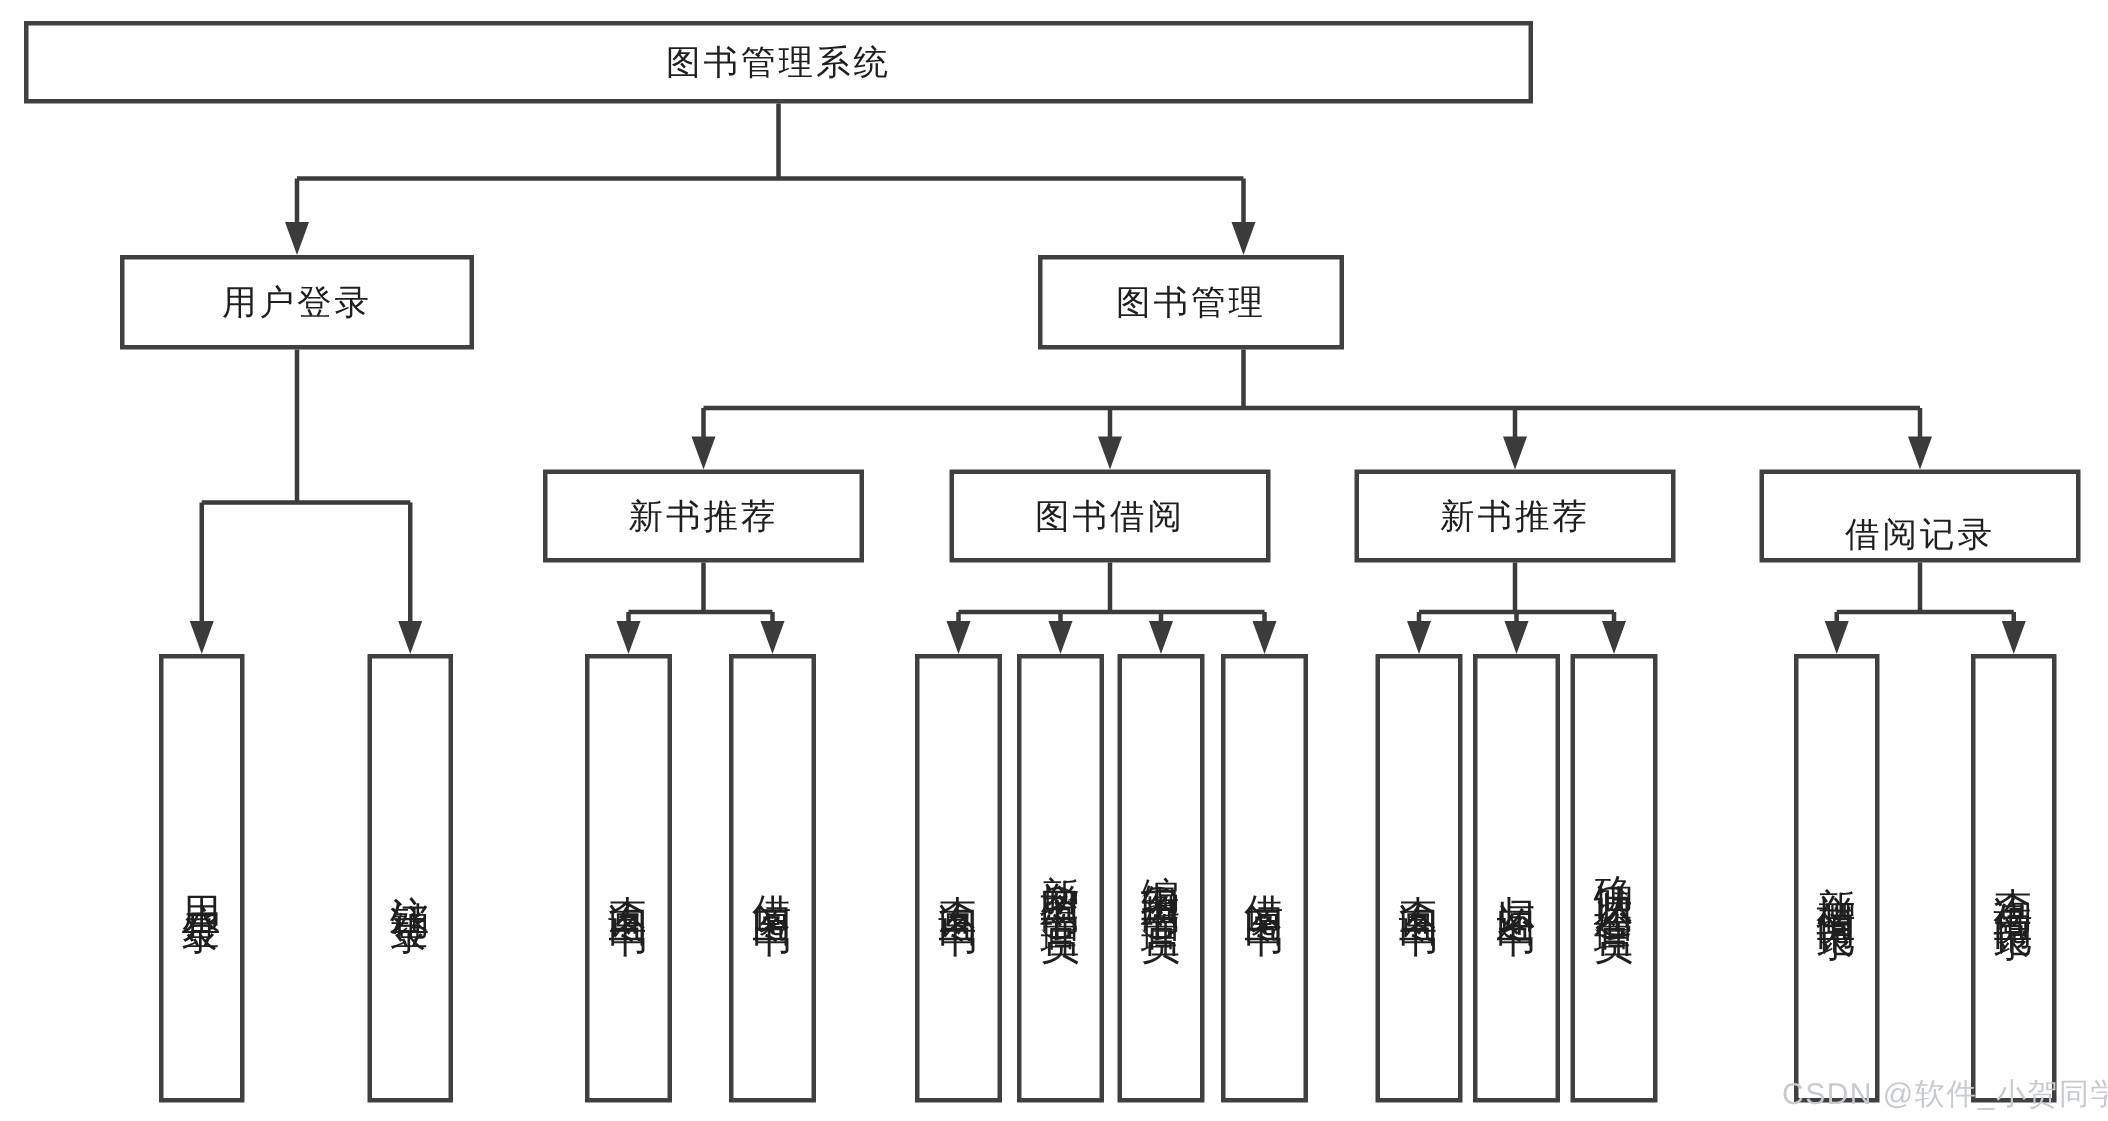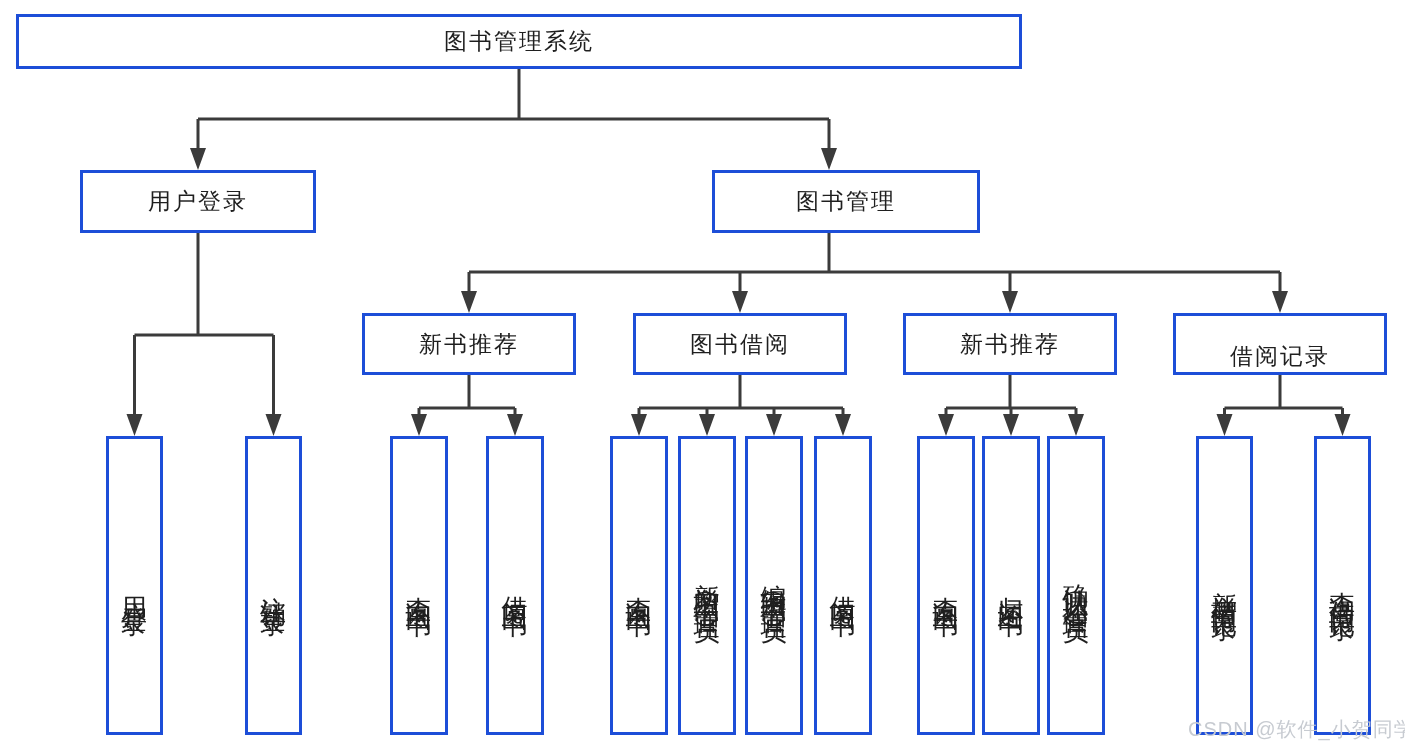--- a/index.html
+++ b/index.html
@@ -17,21 +17,21 @@
   }
   .connectors {
     position: absolute;
     left: 0; top: 0;
     width: 1405px; height: 747px;
     pointer-events: none;
   }
   .node {
     position: absolute;
     box-sizing: border-box;
-    border: 3px solid #1d4ed8;
+    border: 3px solid #404040;
     background: #ffffff;
     display: flex;
     align-items: center;
     justify-content: center;
     color: #1f1f1f;
   }
   .node.h {
     font-size: 23px;
     letter-spacing: 2px;
   }
@@ -90,21 +90,21 @@
              M1334.5 414 L1350.5 414 L1342.5 436 Z"></path>
   </svg>
 
   <div class="node h" style="left:16px; top:14px; width:1006px; height:55px;">
     <span>图书管理系统</span>
   </div>
 
   <div class="node h" style="left:80px; top:170px; width:236px; height:63px;">
     <span>用户登录</span>
   </div>
-  <div class="node h" style="left:712px; top:170px; width:268px; height:63px;justify-content:center;">
+  <div class="node h" style="left:692px; top:170px; width:204px; height:63px;justify-content:center;">
     <span>图书管理</span>
   </div>
 
   <div class="node h" style="left:362px; top:313px; width:214px; height:62px;">
     <span>新书推荐</span>
   </div>
   <div class="node h" style="left:633px; top:313px; width:214px; height:62px;">
     <span>图书借阅</span>
   </div>
   <div class="node h" style="left:903px; top:313px; width:214px; height:62px;">

